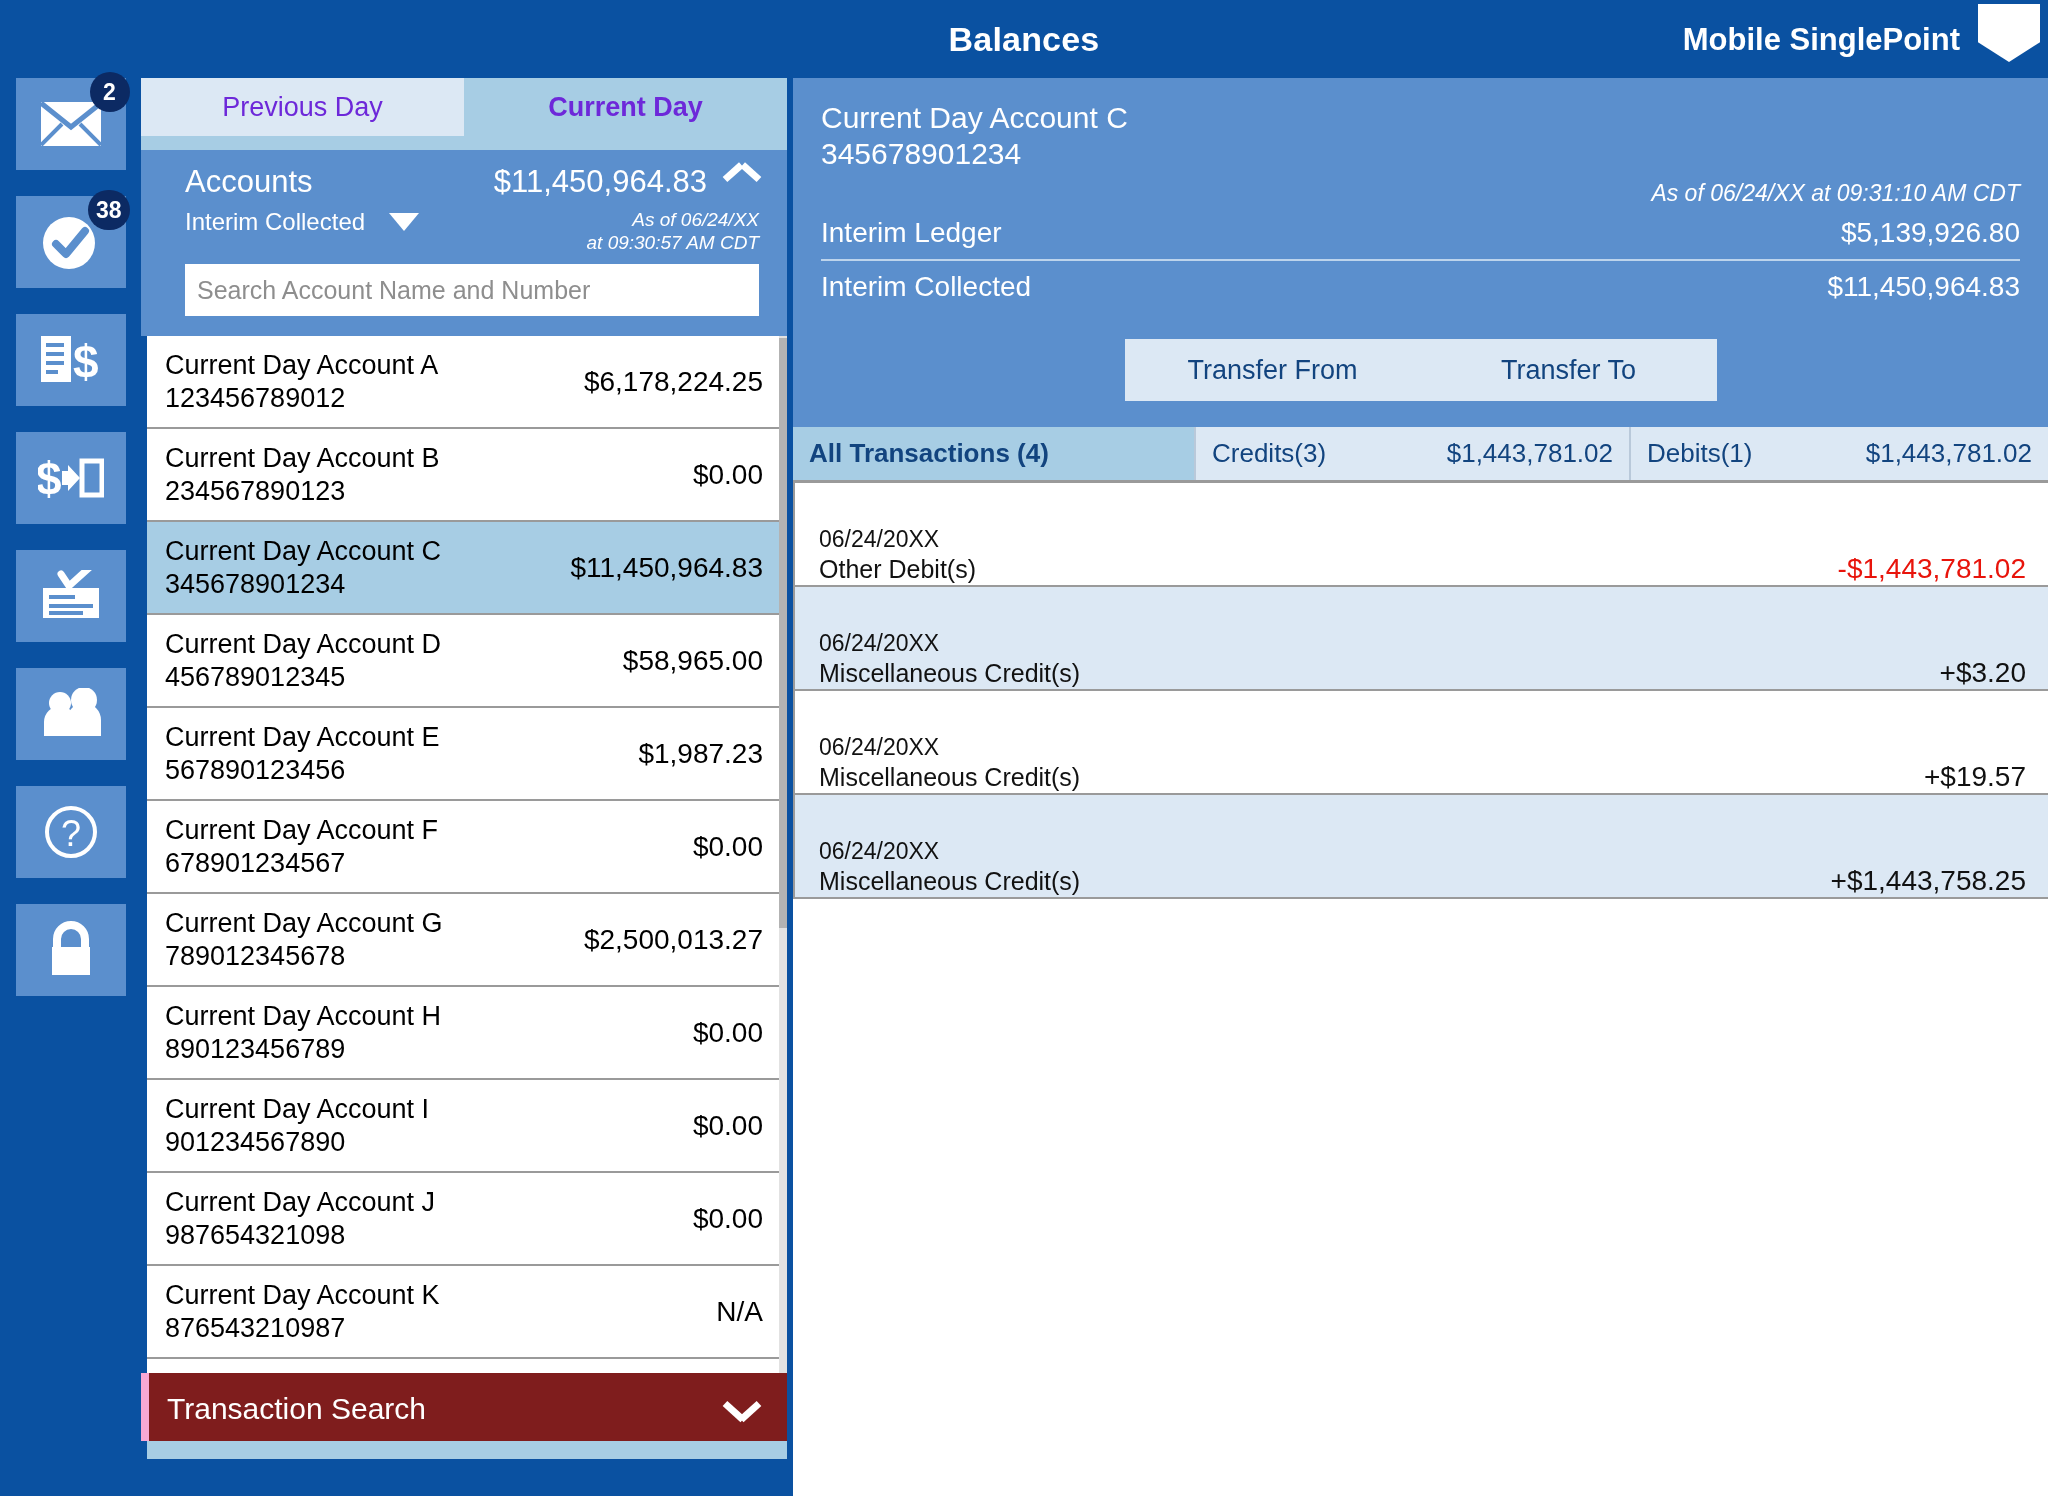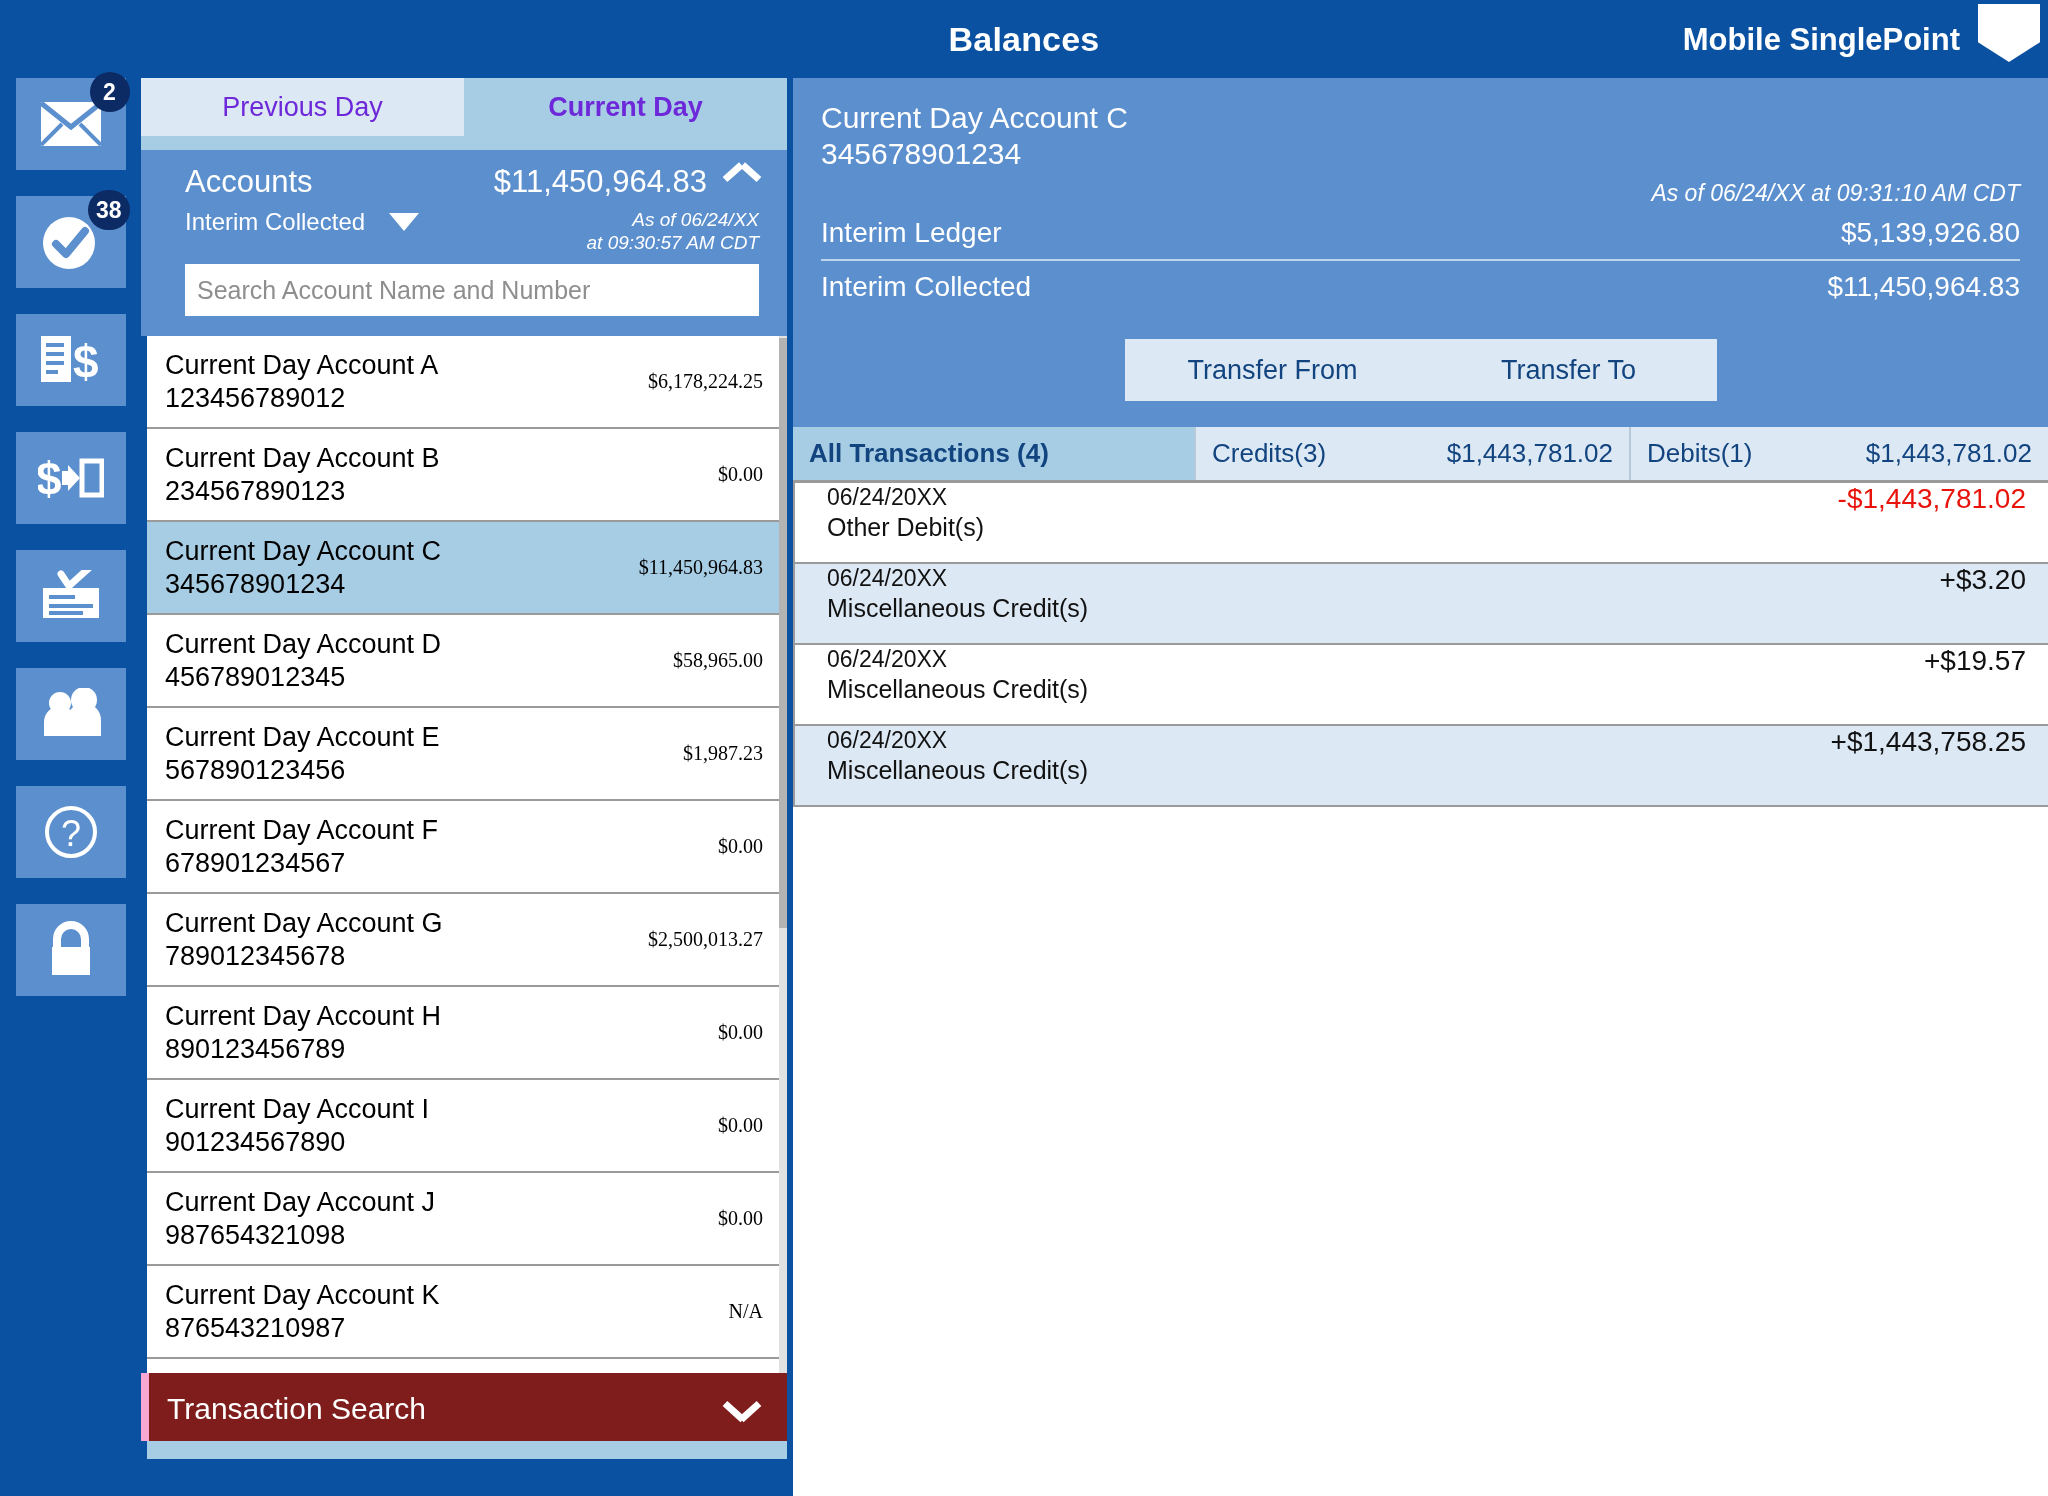--- a/index.html
+++ b/index.html
@@ -154,21 +154,21 @@
     height: 93px;
     padding: 0 24px 0 18px;
     border-bottom: 2px solid #9a9a9a;
     background: #ffffff;
     cursor: pointer;
   }
   .acct-item.selected { background: #a7cde4; }
   .acct-names { line-height: 1.22; }
   .acct-name { font-size: 27px; color: #000000; }
   .acct-num  { font-size: 27px; color: #000000; }
-  .acct-bal  { font-size: 20px; color: #000000; white-space: nowrap; font-family: Liberation Serif, serif; }
+  .acct-bal  { font-size: 28px; color: #000000; white-space: nowrap; }
 
   .scrollbar-track {
     position: absolute; right: 0; top: 0;
     width: 8px; height: 100%;
     background: #e2e2e2;
   }
   .scrollbar-thumb {
     position: absolute; right: 0; top: 2px;
     width: 8px; height: 590px;
     background: #b3b3b3;
@@ -244,23 +244,23 @@
     border-right: 2px solid #b9c9da;
   }
   .txn-tab.active { background: #a7cde4; font-weight: bold; }
   .txn-tab .amt { margin-left: auto; padding-left: 28px; }
   .txn-tab.t-all    { width: 403px; align-items: center; }
   .txn-tab.t-credit { width: 435px; }
   .txn-tab.t-debit  { width: 417px; border-right: none; }
 
   .txn-list { width: 1255px; background: #ffffff; }
   .txn-row {
-    display: flex; align-items: flex-start; justify-content: space-between;
-    height: 81px;
-    padding: 0 22px 0 32px;
+    display: flex; align-items: flex-end; justify-content: space-between;
+    height: 104px;
+    padding: 0 22px 0 24px;
     border-bottom: 2px solid #9a9a9a;
     border-left: 2px solid #9a9a9a;
   }
   .txn-row.alt { background: #dce8f4; }
   .txn-meta { line-height: 1.25; }
   .txn-date { font-size: 23px; color: #111111; }
   .txn-desc { font-size: 25px; color: #111111; }
   .txn-amt  { font-size: 28px; color: #111111; white-space: nowrap; }
   .txn-amt.negative { color: #e8140b; }
 </style>

